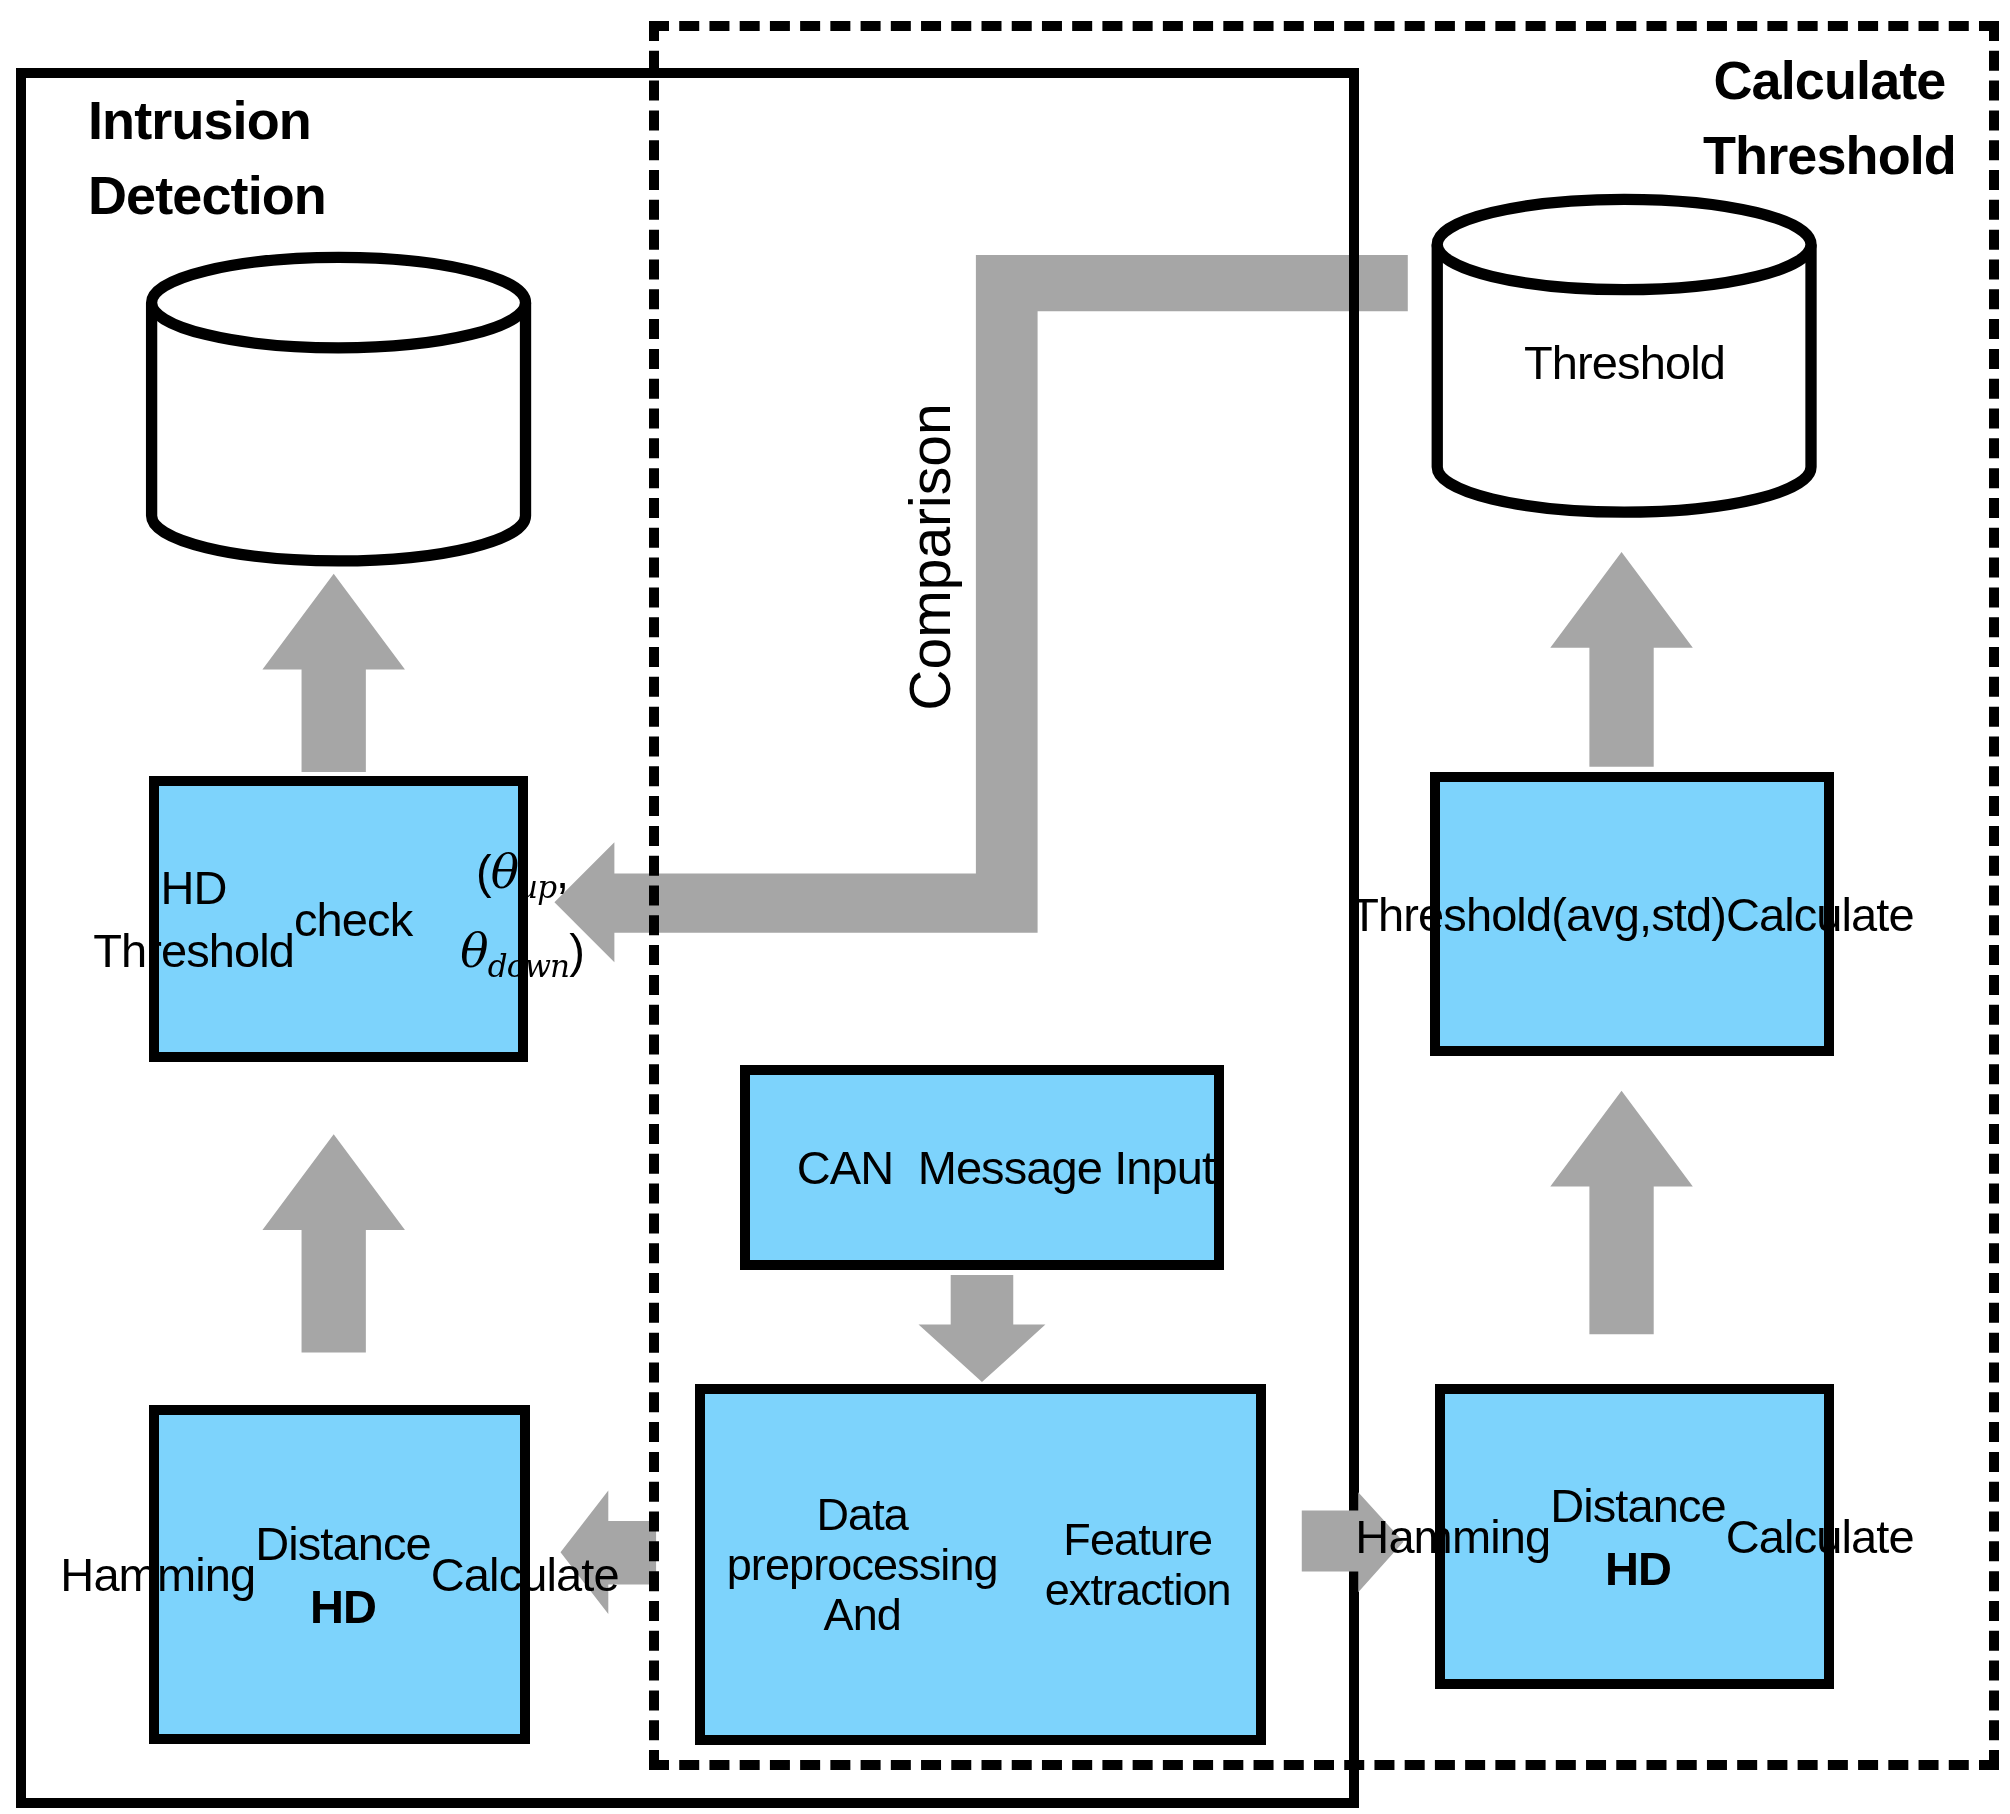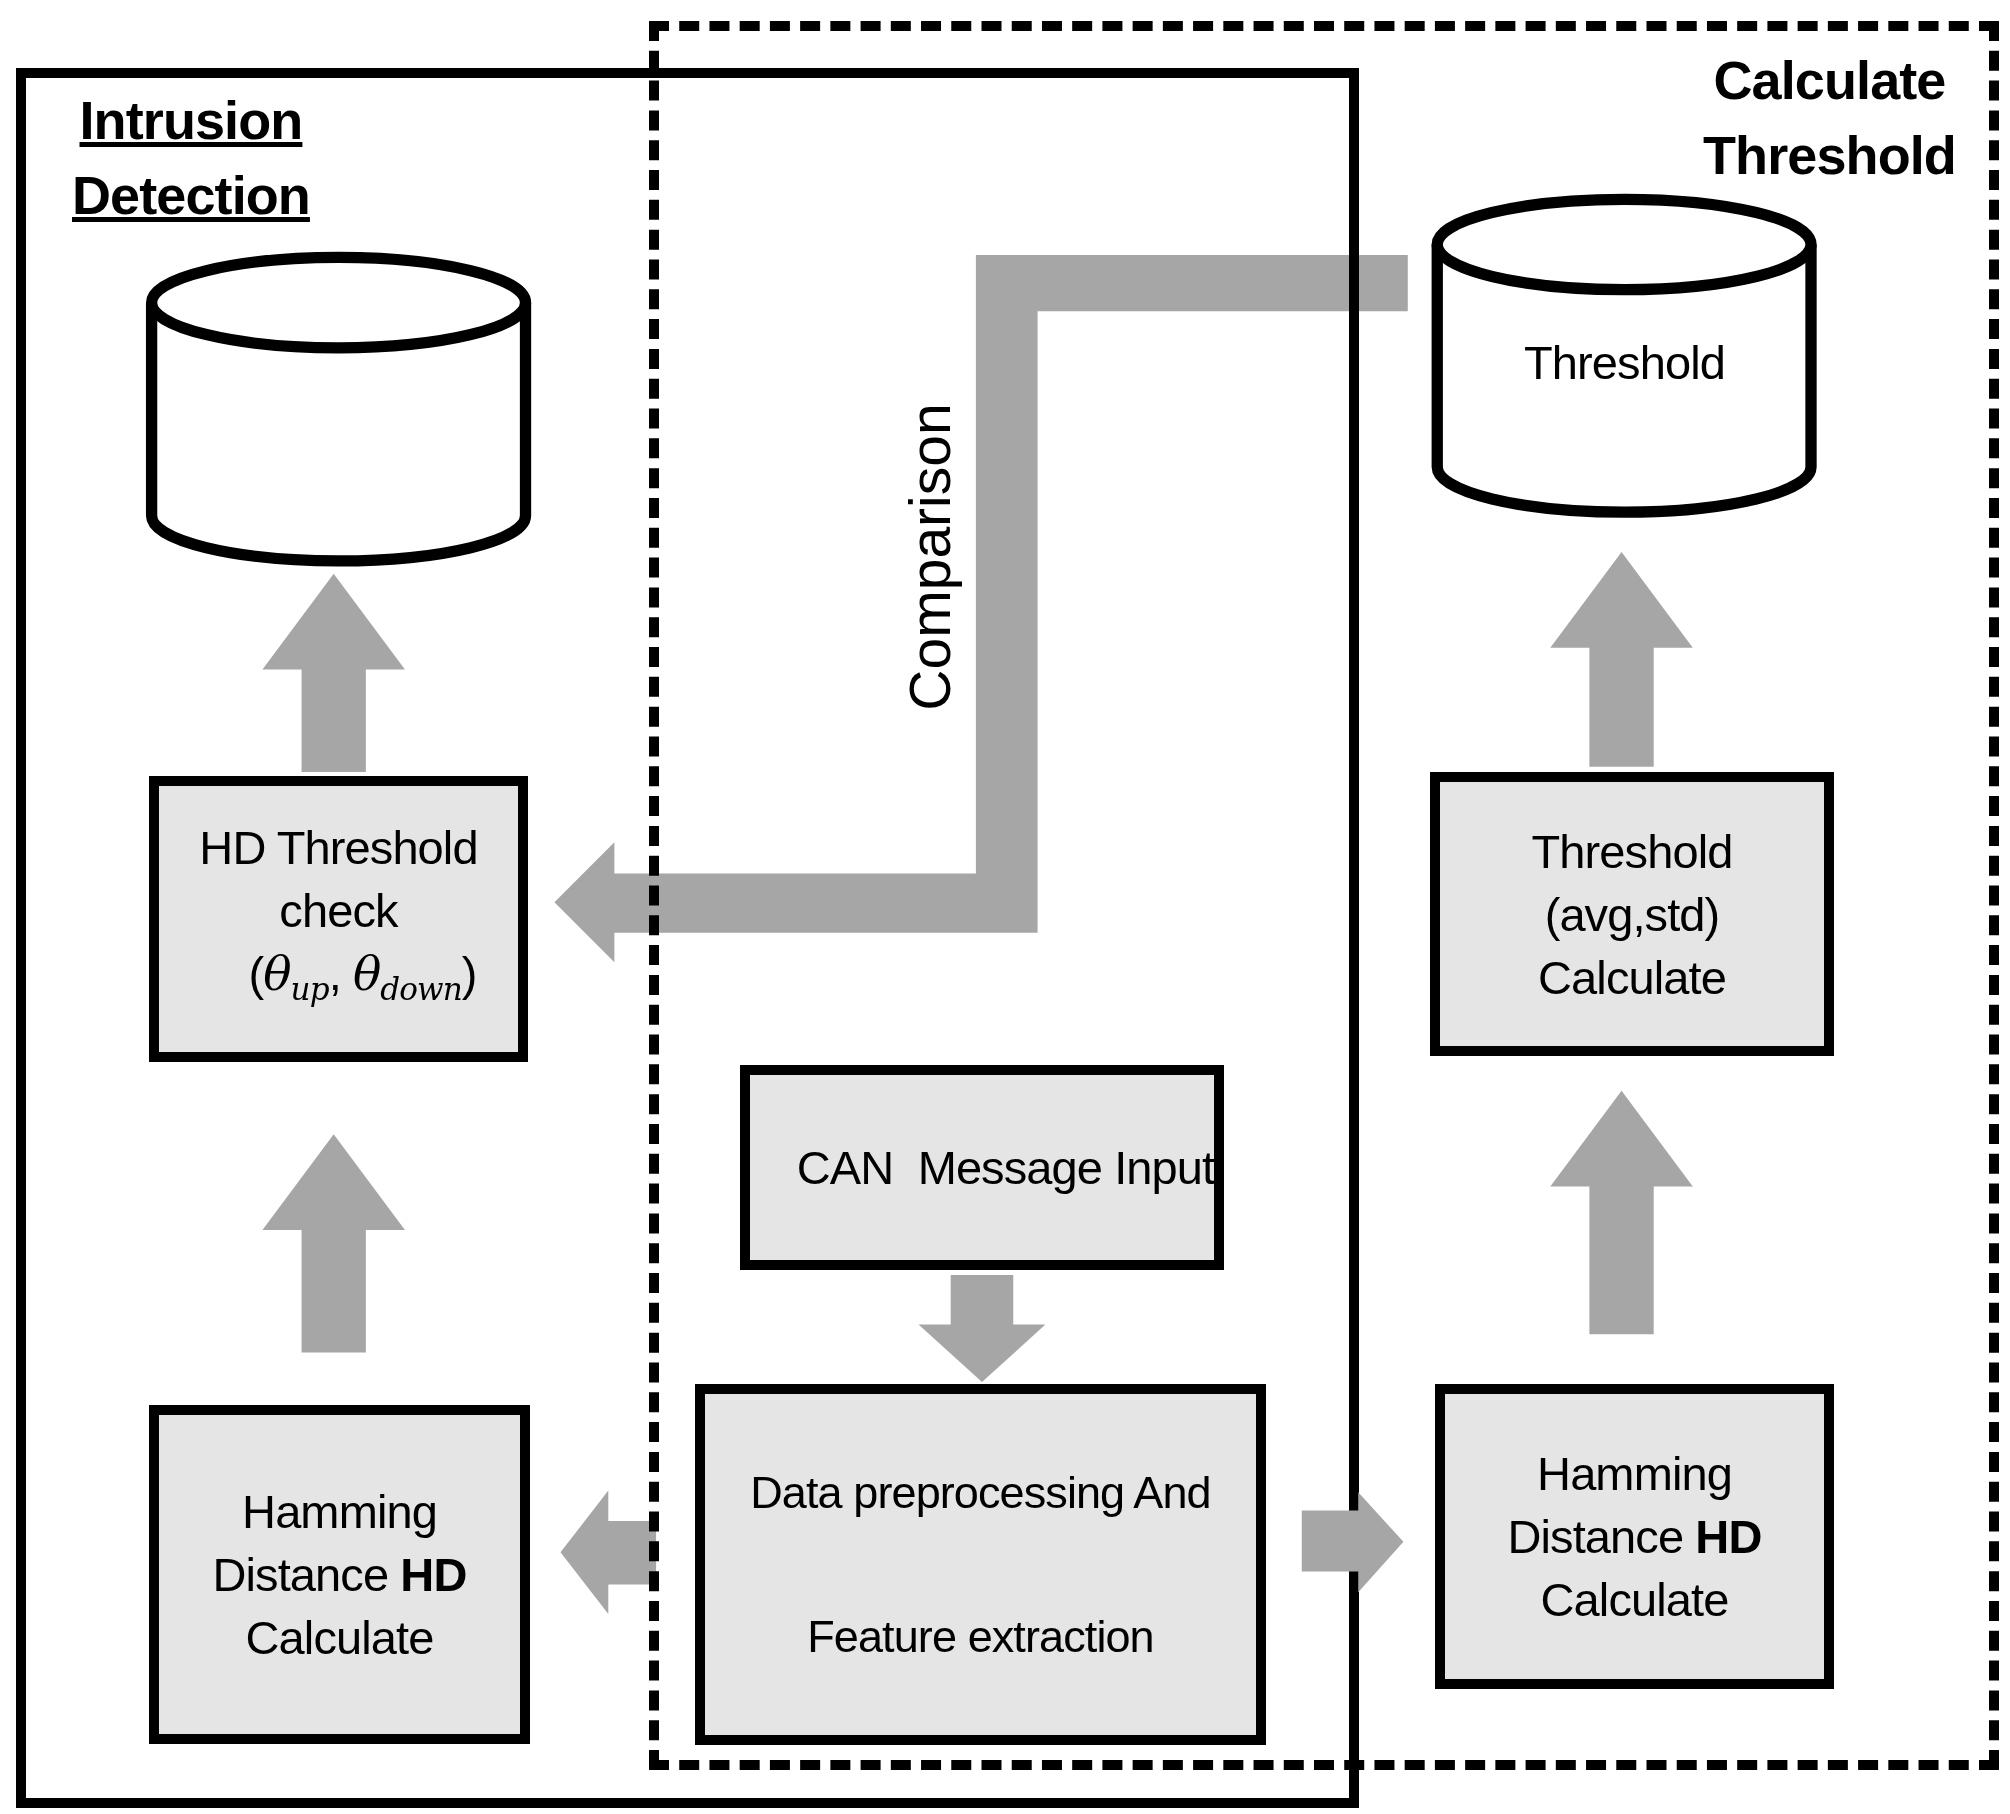--- a/index.html
+++ b/index.html
@@ -16,31 +16,31 @@
     left:15.6px; top:68px; width:1343px; height:1740px;
     border:10.4px solid #000; box-sizing:border-box; background:transparent;
   }
   .dashed-box {
     left:649px; top:21px; width:1350px; height:1749px;
     border:10.4px dashed #000; box-sizing:border-box; background:transparent;
   }
 
   
   .region-label { font-weight:bold; font-size:54px; line-height:75px; letter-spacing:-0.9px; }
-  .label-intrusion { left:72px; top:83px; text-align:center;text-decoration:underline; }
+  .label-intrusion { left:88px; top:83px; text-align:left; }
   .label-calculate { left:1647px; top:43px; width:365px; text-align:center; }
   .label-comparison {
     left:930px; top:557px; font-size:57px; font-weight:normal; white-space:nowrap;
     transform:translate(-50%,-50%) rotate(-90deg);
   }
 
   
   .node-box {
-    border:10.4px solid #000; box-sizing:border-box; background:#e5e5e5;
-    display:flex; flex-direction:column; align-items:center; justify-content:center;
+    border:10.4px solid #000; box-sizing:border-box; background:#7dd3fc;
+    display:flex; flex-direction:row; align-items:center; justify-content:center;
     text-align:center; font-size:47px; line-height:63px; letter-spacing:-0.9px;
   }
   .box-hd-check   { left:149px;  top:776px;  width:379px; height:286px; }
   .box-thr-calc   { left:1430px; top:772px;  width:404px; height:284px; }
   .box-can        { left:740px;  top:1065px; width:484px; height:205px;padding-left:47px; }
   .box-data       { left:695px;  top:1384px; width:571px; height:361px; font-size:45px; line-height:50px; row-gap:94px; }
   .box-ham-left   { left:149px;  top:1405px; width:381px; height:339px; }
   .box-ham-right  { left:1435px; top:1384px; width:399px; height:305px; }
   .pre { white-space:pre; }
 

